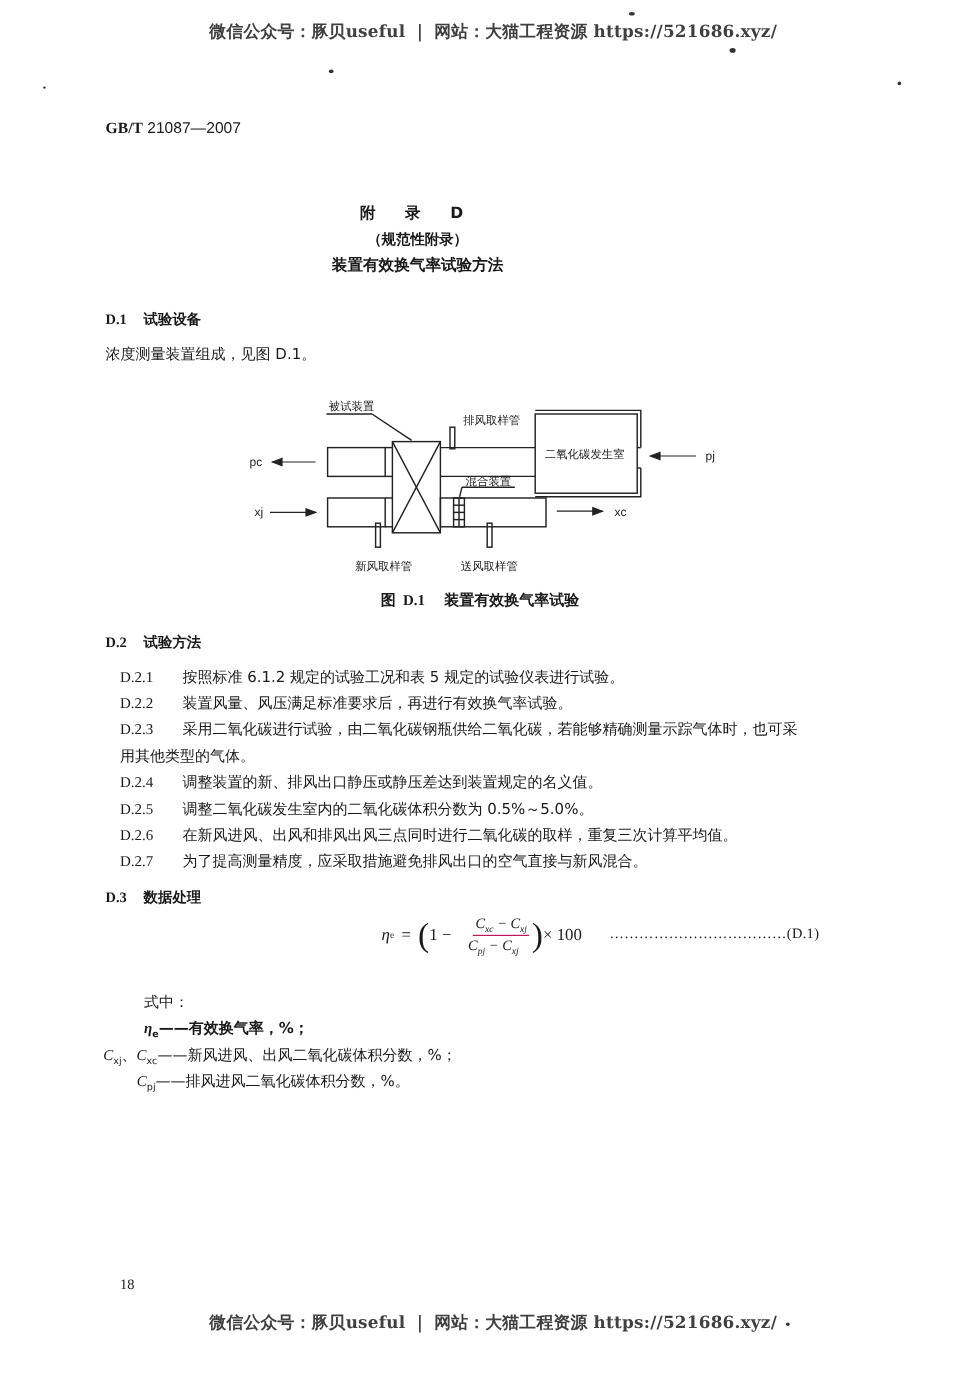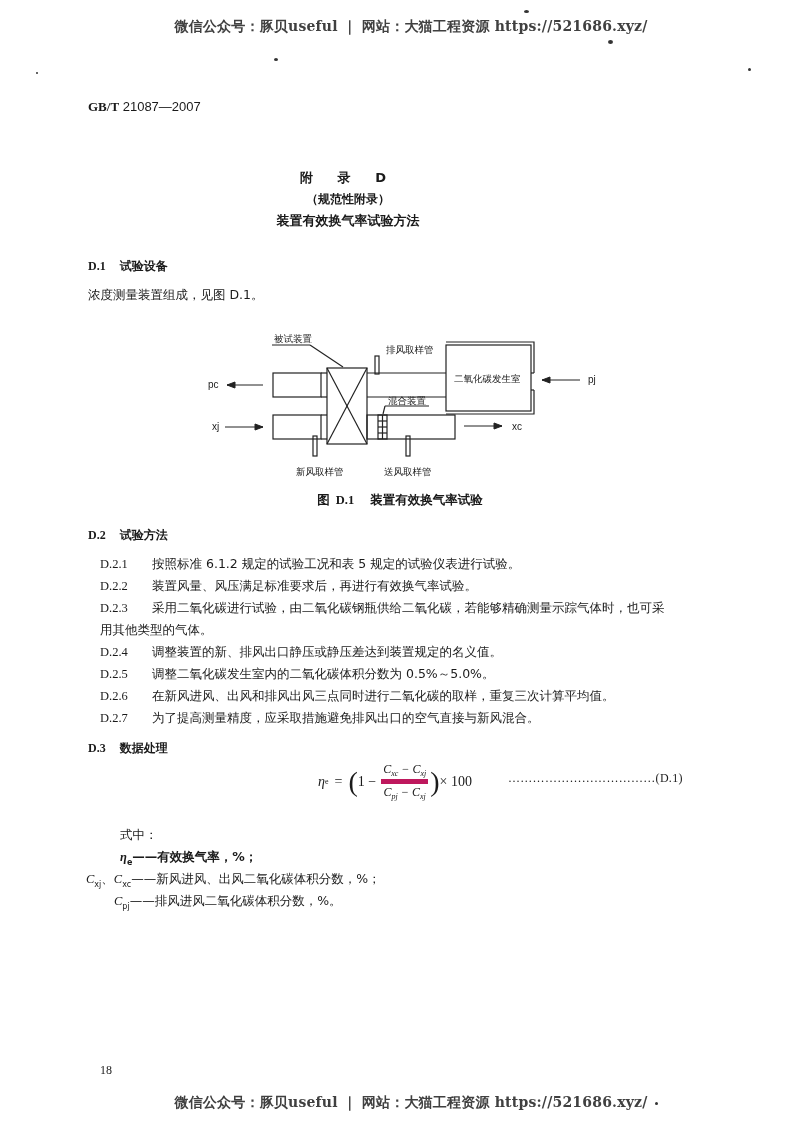--- a/index.html
+++ b/index.html
@@ -44,21 +44,21 @@
   .fig-caption {
     left: 0; width: 800px; text-align: center; top: 492px;
     font-size: 12.5px; font-weight: bold; font-family: "DejaVu Sans", sans-serif;
   }
   .fig-caption .num { font-family: "Liberation Serif", serif; margin: 0 16px 0 6px; }
   .formula {
     left: 318px; top: 762px; font-family: "Liberation Serif", serif; font-size: 14px;
     display: flex; align-items: center;
   }
   .frac { display: inline-flex; flex-direction: column; align-items: center; margin: 0 2px; font-style: italic; font-size: 12px; }
-  .frac .top { border-bottom: 5px solid #be185d; padding: 0 2px 1px; }
+  .frac .top { border-bottom: 1px solid #be185d; padding: 0 2px 1px; margin-left: 13px; }
   .frac .bot { padding: 1px 2px 0; }
   .paren { font-size: 28px; line-height: 28px; font-weight: 200; }
   .ital { font-style: italic; }
   sub { font-size: 8px; }
   .eq-ref {
     left: 508px; top: 771px; font-size: 12px; font-family: Liberation Serif, serif;
     letter-spacing: 0.3px;
   }
   .where {
     font-size: 12.5px; line-height: 22px; font-family: "DejaVu Sans", sans-serif;

